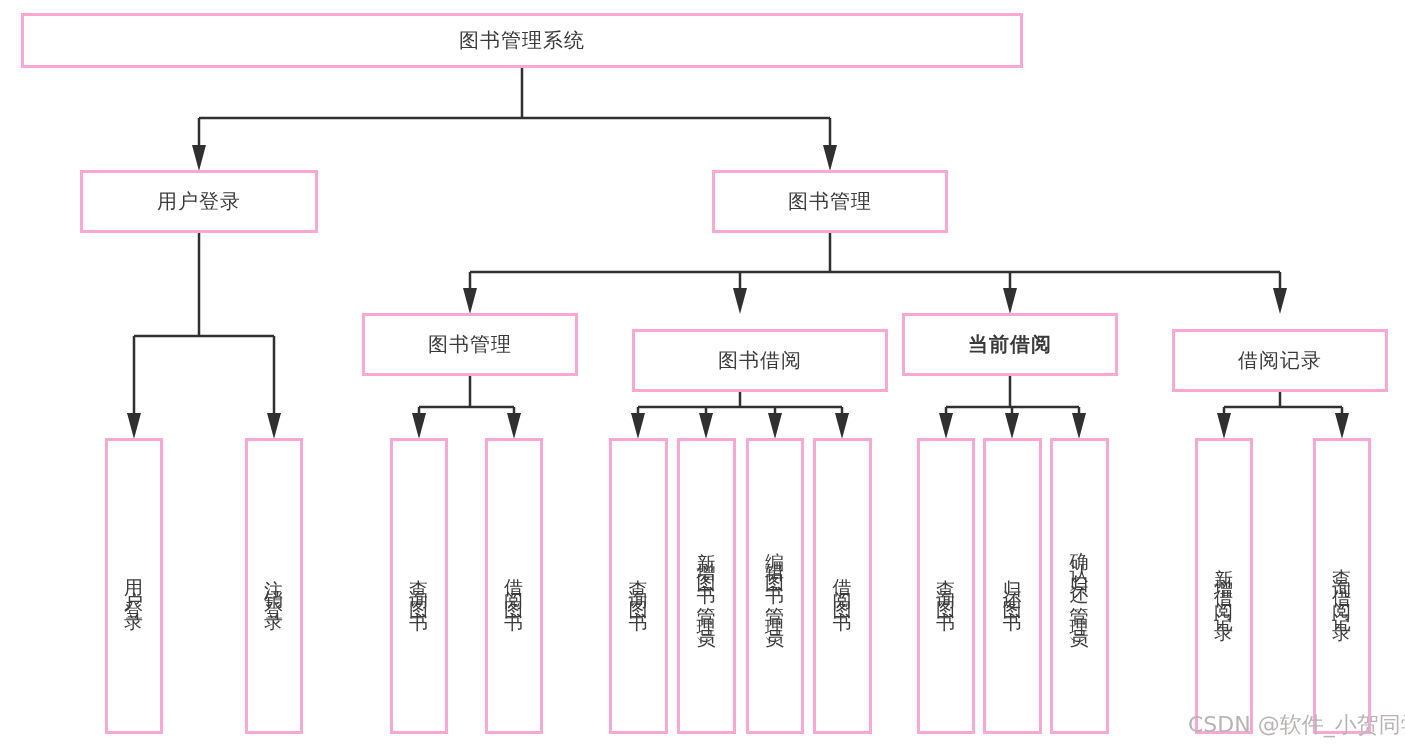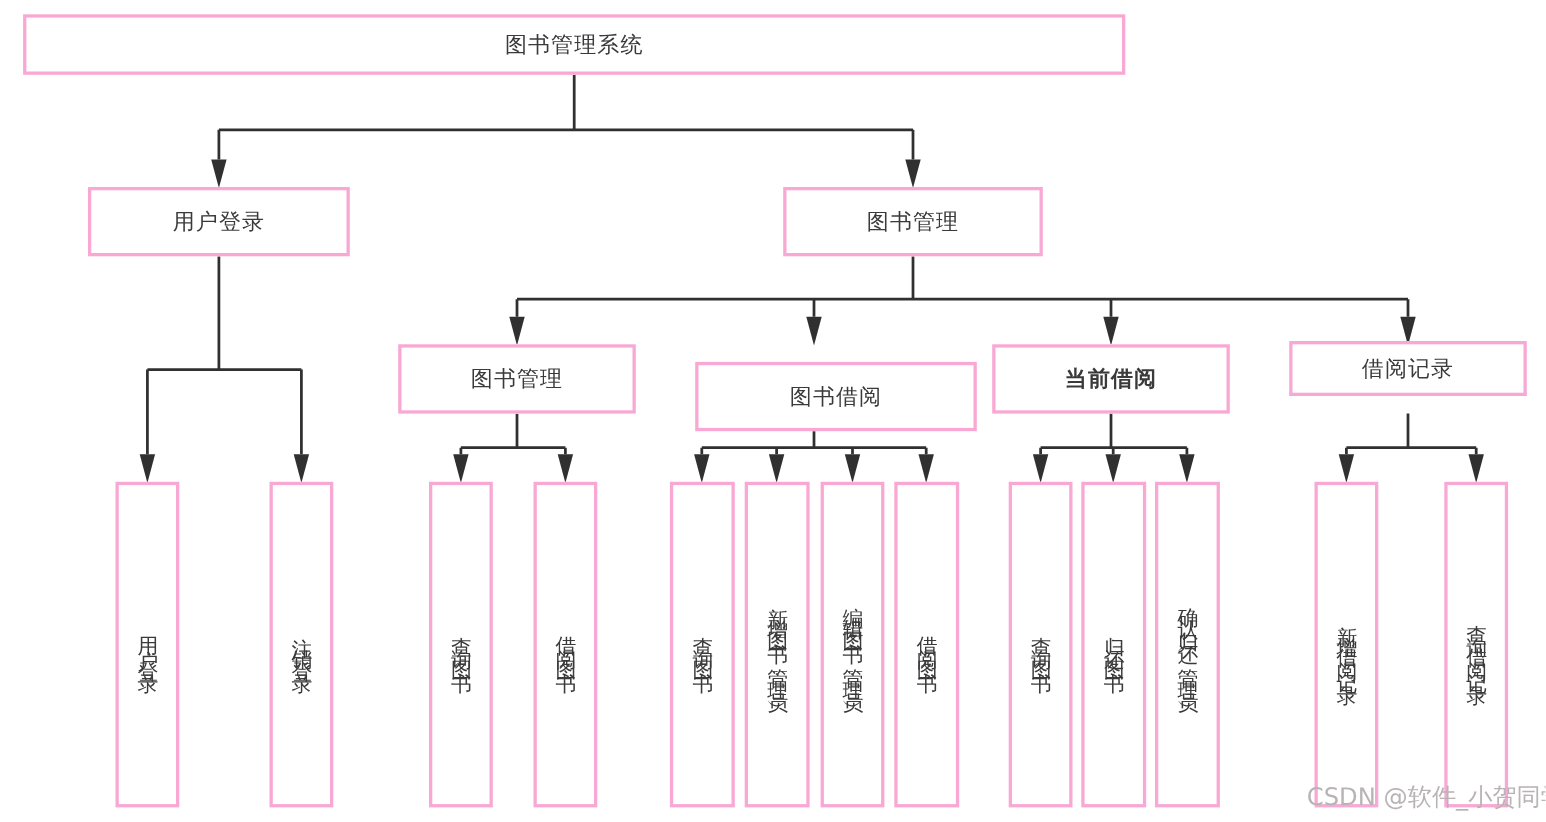--- a/index.html
+++ b/index.html
@@ -116,21 +116,21 @@
 
   <div class="node h" style="left:362px; top:313px; width:216px; height:63px;">
     <span>图书管理</span>
   </div>
   <div class="node h" style="left:632px; top:313px; width:256px; height:63px;margin-top:16px;">
     <span>图书借阅</span>
   </div>
   <div class="node h" style="left:902px; top:313px; width:216px; height:63px;font-weight:bold;">
     <span>当前借阅</span>
   </div>
-  <div class="node h" style="left:1172px; top:310px; width:216px; height:50px;">
+  <div class="node h" style="left:1172px; top:329px; width:216px; height:63px;">
     <span>借阅记录</span>
   </div>
 
   <div class="node leaf" style="left:105px; top:438px; width:58px; height:296px;">
     <span>用户登录</span>
   </div>
   <div class="node leaf" style="left:245px; top:438px; width:58px; height:296px;">
     <span>注销登录</span>
   </div>
   <div class="node leaf" style="left:390px; top:438px; width:58px; height:296px;">

